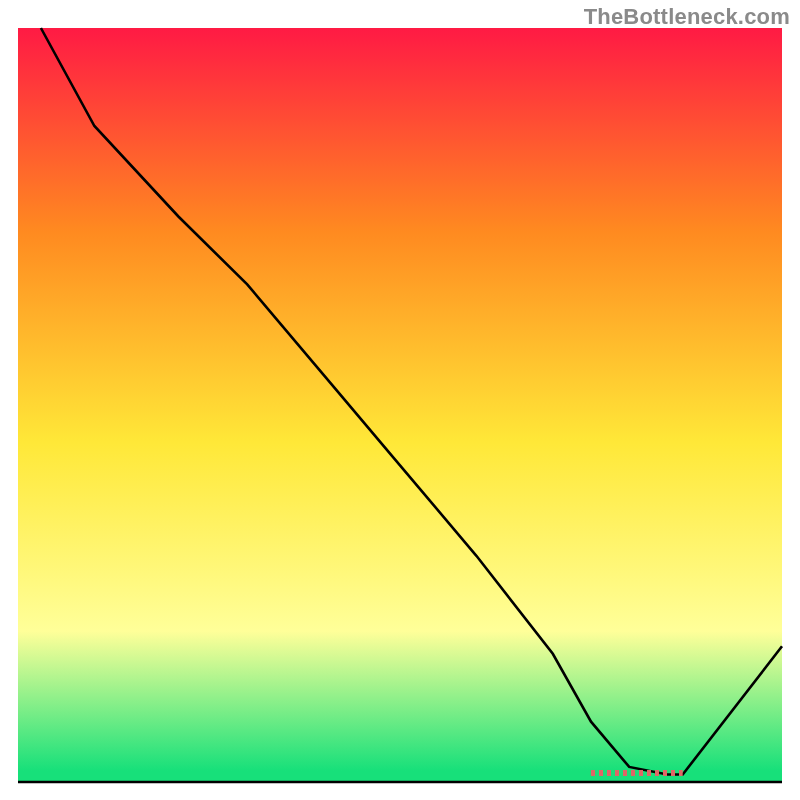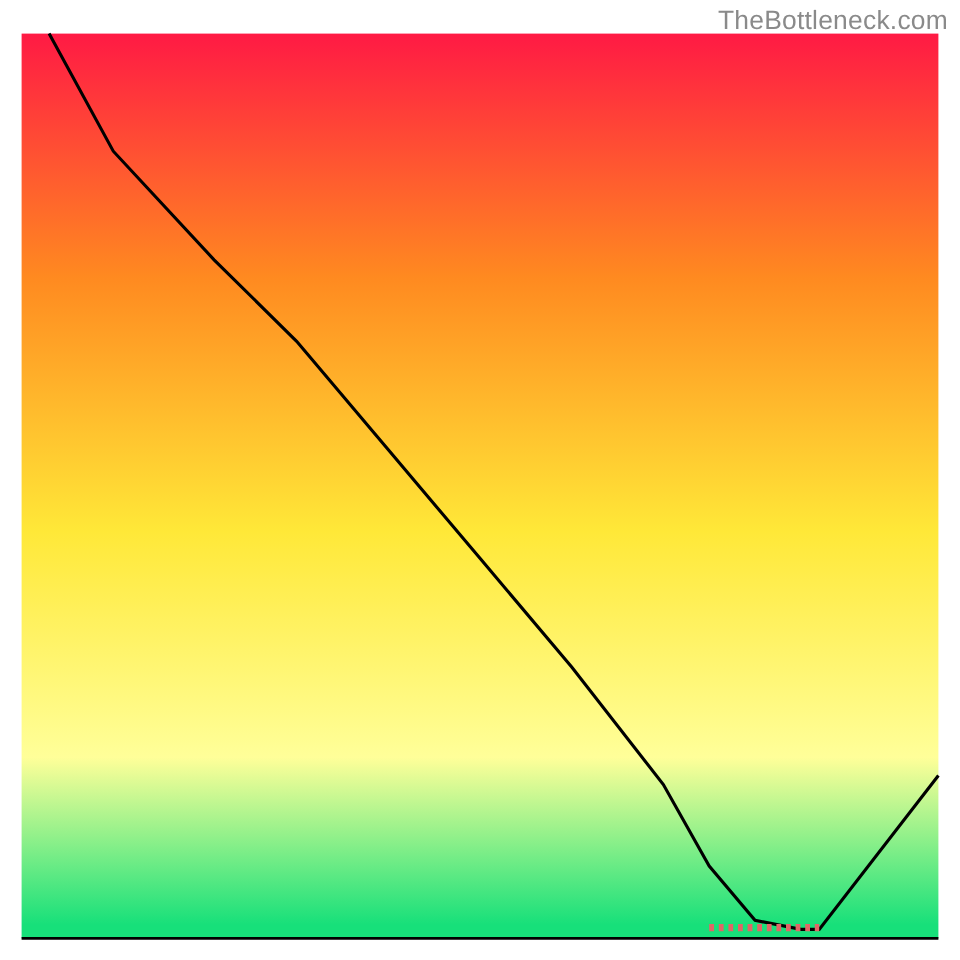--- a/index.html
+++ b/index.html
@@ -15,21 +15,21 @@
     position: relative;
     width: 800px;
     height: 800px;
   }
   .attribution {
     position: absolute;
     top: 4px;
     right: 10px;
     font-size: 22px;
     color: #8a8a8a;
-    font-weight: 400;
+    font-weight: 700;
     letter-spacing: 0.2px;
   }
   svg { display:block; }
 </style>
 </head>
 <body>
 <div class="wrap">
 
 <svg id="chart-svg" width="800" height="800" viewBox="0 0 800 800">
   <defs>

